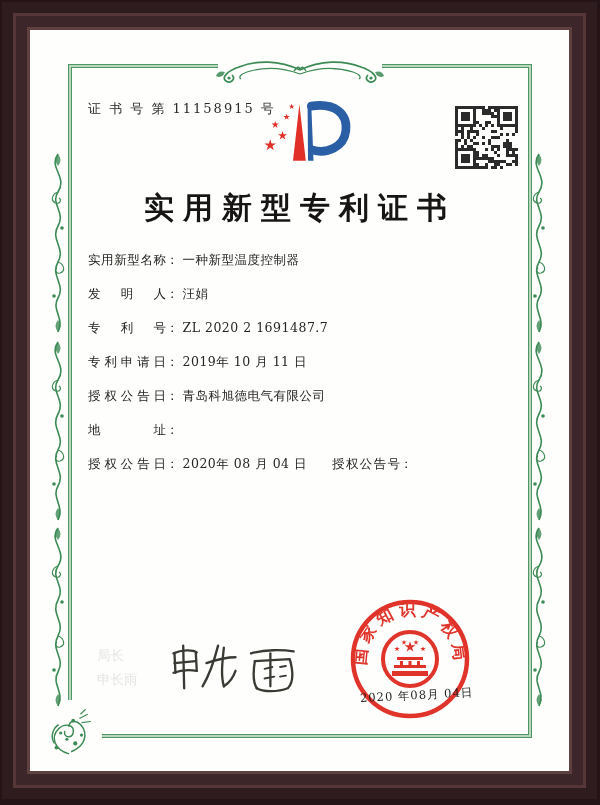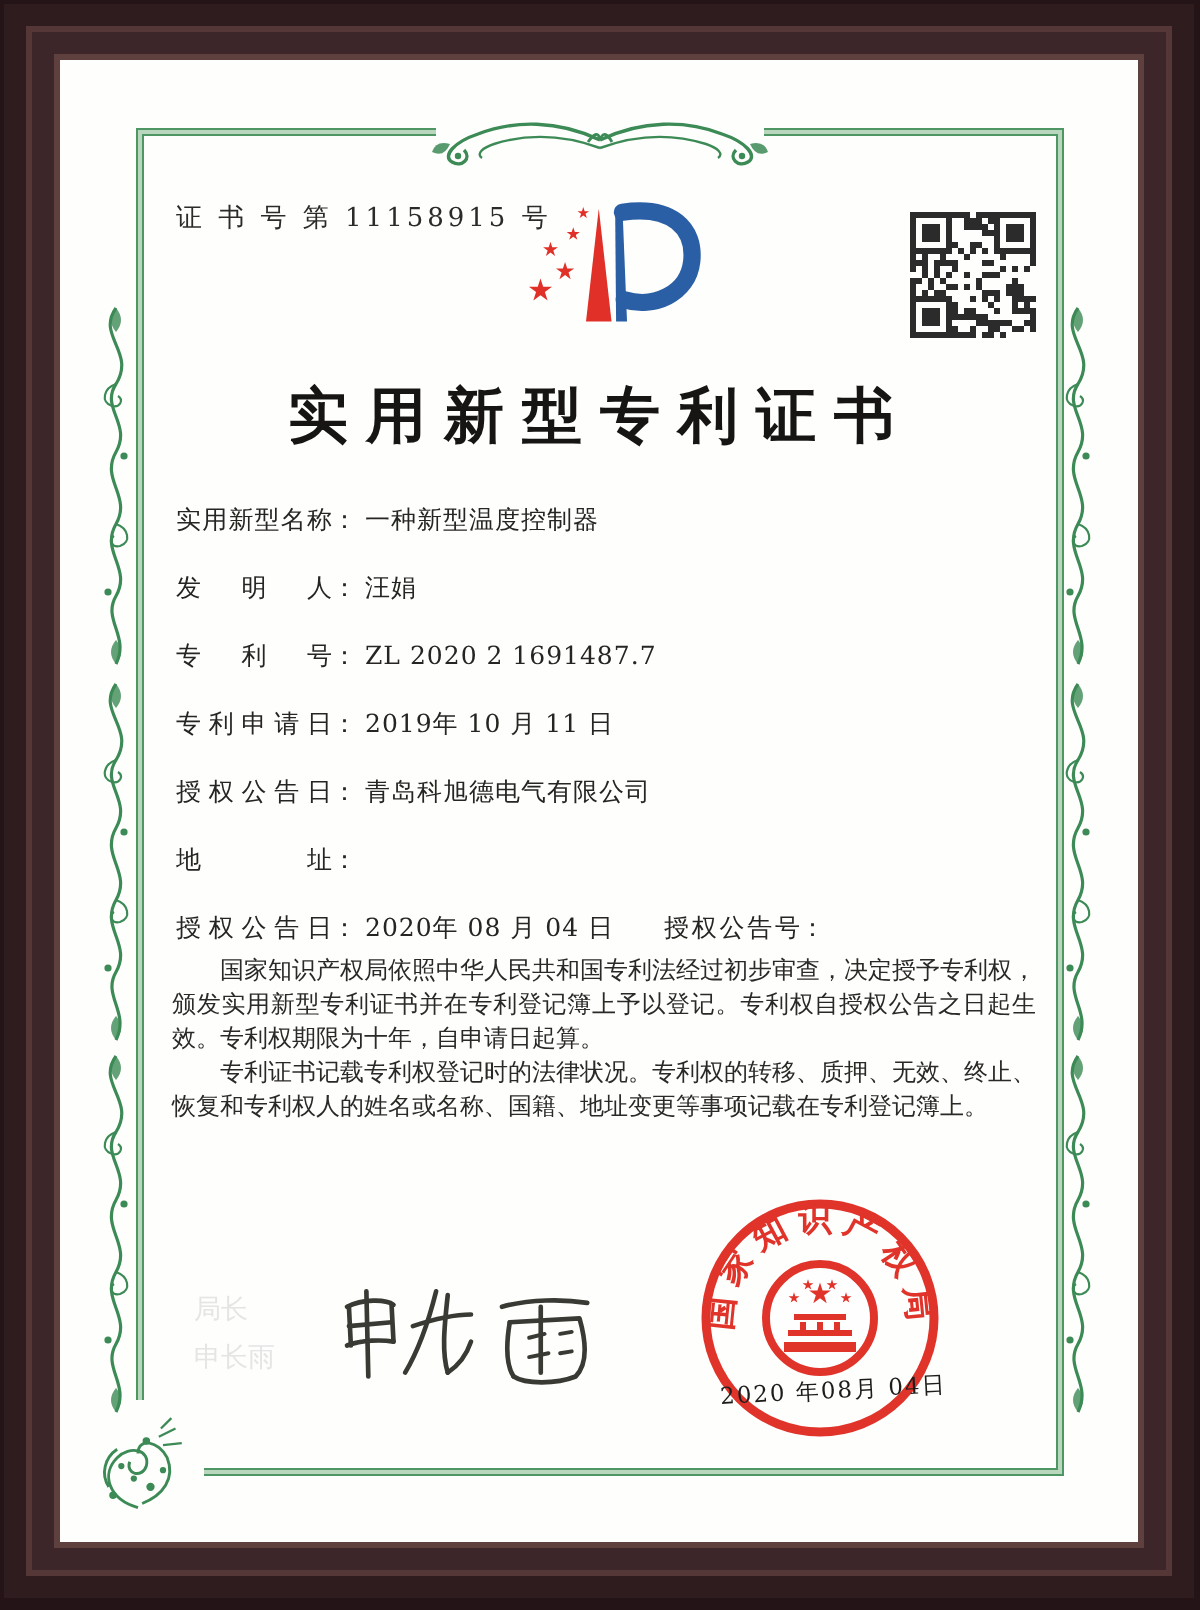--- a/index.html
+++ b/index.html
@@ -404,24 +404,20 @@
         <span class="flbl">授权公告日</span>
           <span class="colon">：</span>
         <span class="fval">2020年 08 月 04 日</span>
         <span class="grant-no">
           <span class="flbl">授权公告号</span>
             <span class="colon">：</span>
         </span>
       </div>
     </div>
 
-    <div class="paras">
-      <p>国家知识产权局依照中华人民共和国专利法经过初步审查，决定授予专利权，颁发实用新型专利证书并在专利登记簿上予以登记。专利权自授权公告之日起生效。专利权期限为十年，自申请日起算。</p>
-      <p>专利证书记载专利权登记时的法律状况。专利权的转移、质押、无效、终止、恢复和专利权人的姓名或名称、国籍、地址变更等事项记载在专利登记簿上。</p>
-    </div>
 
     <div class="director">
       <div>局长</div>
       <div>申长雨</div>
     </div>
 
     <svg class="signature" viewBox="0 0 140 64">
       <g stroke="#3a3a35" stroke-width="2.4" fill="none" stroke-linecap="round" stroke-linejoin="round">
         <path d="M6,20 C14,16 26,16 30,19"></path>
           <path d="M7,30 L29,28"></path>

